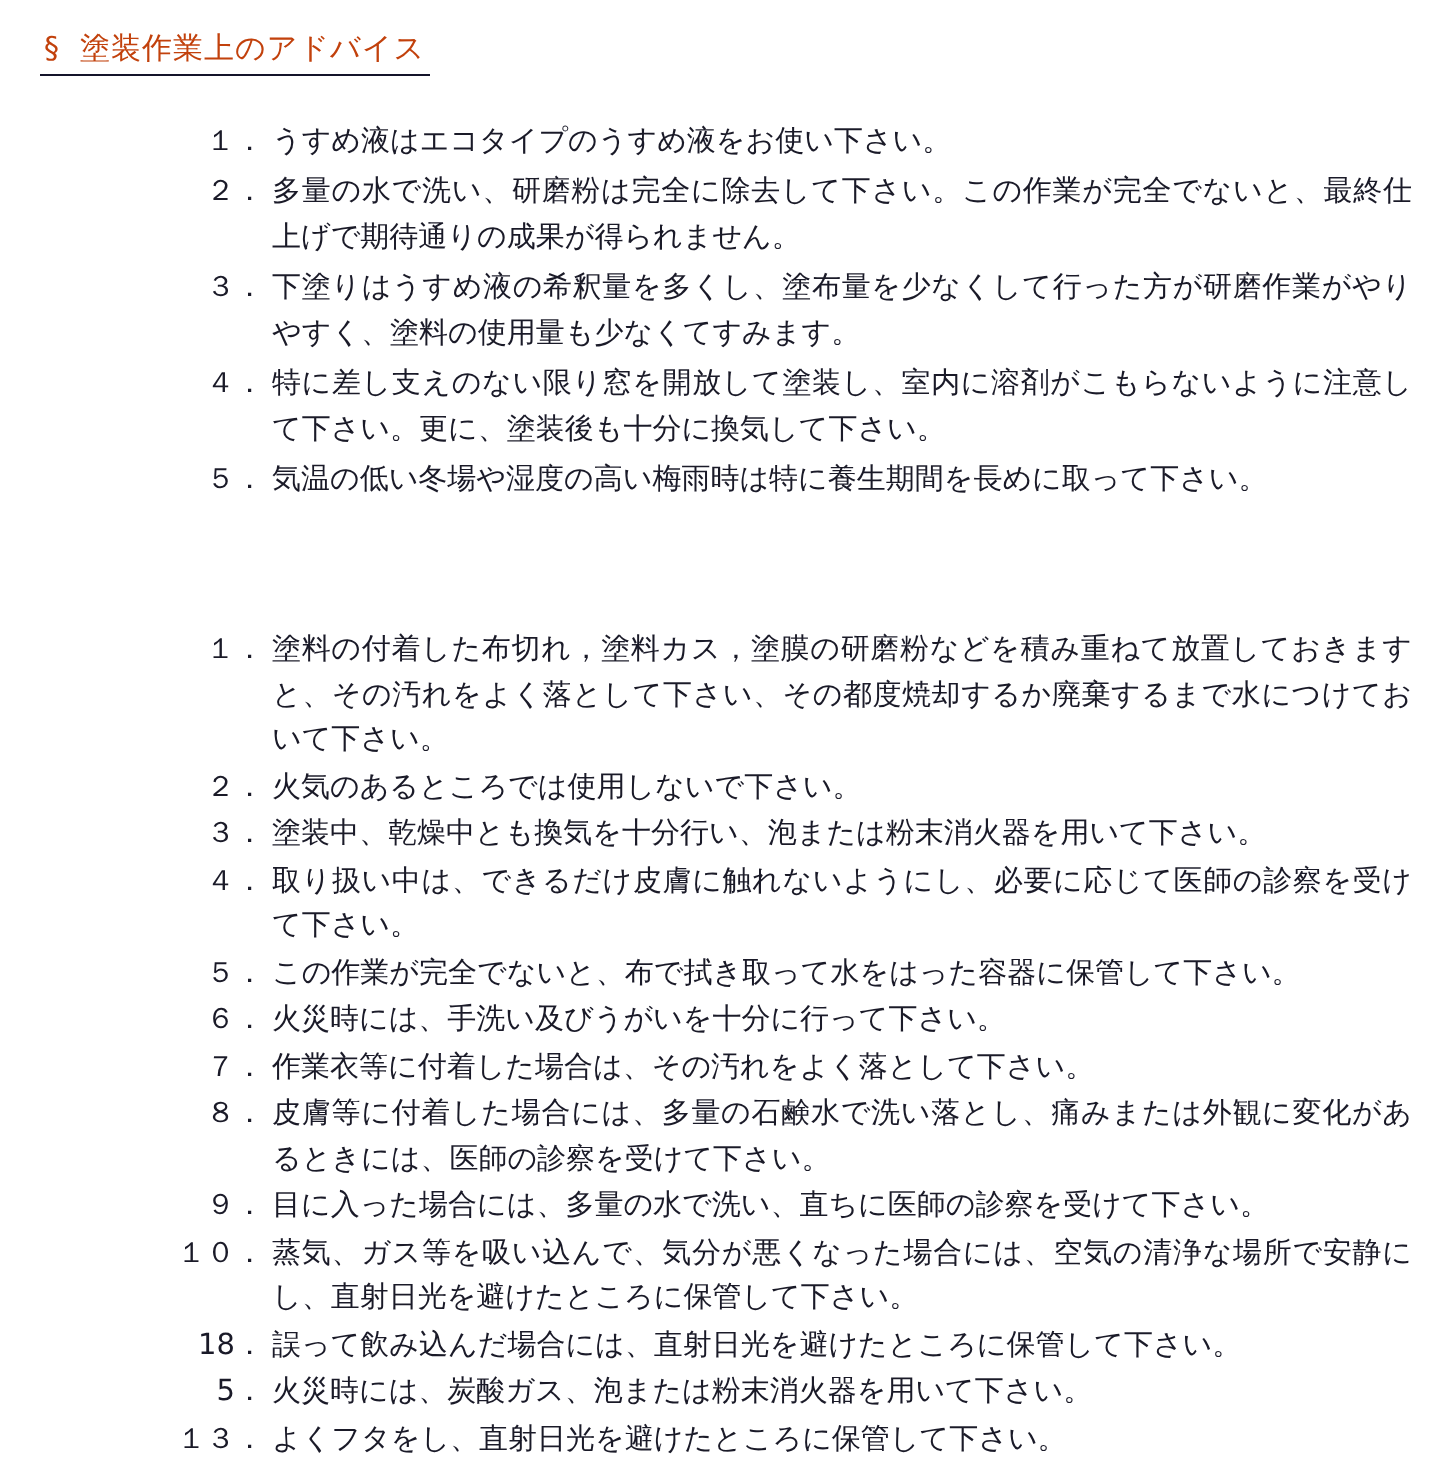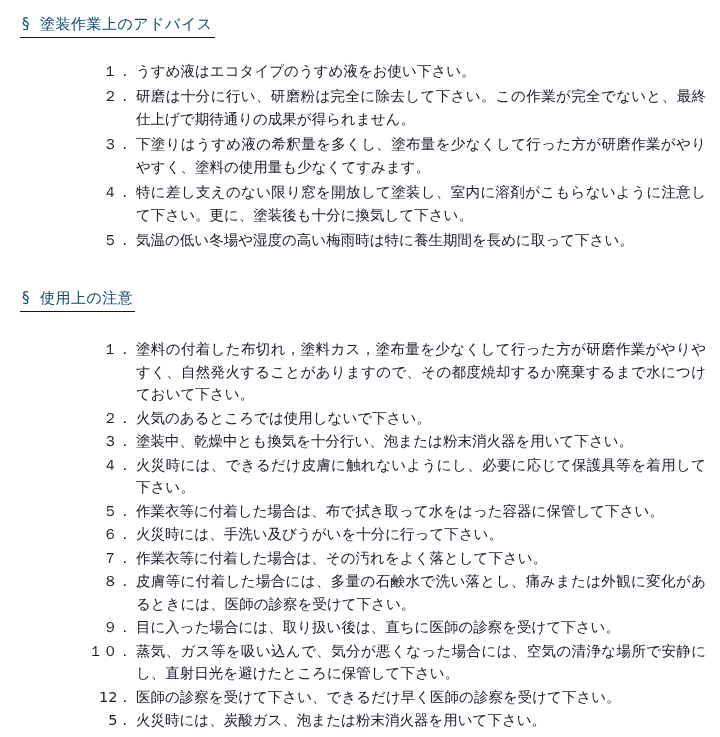--- a/index.html
+++ b/index.html
@@ -28,21 +28,21 @@
     padding-top: 4px;
   }
   .section-caution {
     padding-top: 34px;
   }
   .section-heading {
     display: inline-block;
     font-size: 15px;
     line-height: 20px;
     letter-spacing: 0.5px;
-    color: #0c4a6e;
+    color: #c2410c;
     border-bottom: 1px solid #14142a;
     padding: 0 2px 3px 2px;
     margin-left: 6px;
     white-space: nowrap;
   }
   .section-heading .sect-mark {
     margin-right: 10px;
   }
   .item-list {
     list-style: none;
@@ -92,85 +92,82 @@
     <div class="section-heading">
       <span class="sect-mark">§</span><span>塗装作業上のアドバイス</span>
     </div>
     <ol class="item-list">
       <li class="item">
         <span class="item-num">１．</span>
         <span class="item-text">うすめ液はエコタイプのうすめ液をお使い下さい。</span>
       </li>
       <li class="item">
         <span class="item-num">２．</span>
-        <span class="item-text">研磨は十分に行い、研磨粉は完全に除去して下さい。この作業が完全でないと、最終仕上げで期待通りの成果が得られません。</span>
+        <span class="item-text">多量の水で洗い、研磨粉は完全に除去して下さい。この作業が完全でないと、最終仕上げで期待通りの成果が得られません。</span>
       </li>
       <li class="item">
         <span class="item-num">３．</span>
         <span class="item-text">下塗りはうすめ液の希釈量を多くし、塗布量を少なくして行った方が研磨作業がやりやすく、塗料の使用量も少なくてすみます。</span>
       </li>
       <li class="item">
         <span class="item-num">４．</span>
         <span class="item-text">特に差し支えのない限り窓を開放して塗装し、室内に溶剤がこもらないように注意して下さい。更に、塗装後も十分に換気して下さい。</span>
       </li>
       <li class="item">
         <span class="item-num">５．</span>
         <span class="item-text">気温の低い冬場や湿度の高い梅雨時は特に養生期間を長めに取って下さい。</span>
       </li>
     </ol>
   </div>
 
   <div class="section section-caution">
-    <div class="section-heading">
-      <span class="sect-mark">§</span><span>使用上の注意</span>
-    </div>
     <ol class="item-list">
       <li class="item">
         <span class="item-num">１．</span>
-        <span class="item-text">塗料の付着した布切れ，塗料カス，塗布量を少なくして行った方が研磨作業がやりやすく、自然発火することがありますので、その都度焼却するか廃棄するまで水につけておいて下さい。</span>
+        <span class="item-text">塗料の付着した布切れ，塗料カス，塗膜の研磨粉などを積み重ねて放置しておきますと、その汚れをよく落として下さい、その都度焼却するか廃棄するまで水につけておいて下さい。</span>
       </li>
       <li class="item">
         <span class="item-num">２．</span>
         <span class="item-text">火気のあるところでは使用しないで下さい。</span>
       </li>
       <li class="item">
         <span class="item-num">３．</span>
         <span class="item-text">塗装中、乾燥中とも換気を十分行い、泡または粉末消火器を用いて下さい。</span>
       </li>
       <li class="item">
         <span class="item-num">４．</span>
-        <span class="item-text">火災時には、できるだけ皮膚に触れないようにし、必要に応じて保護具等を着用して下さい。</span>
+        <span class="item-text">取り扱い中は、できるだけ皮膚に触れないようにし、必要に応じて医師の診察を受けて下さい。</span>
       </li>
       <li class="item">
         <span class="item-num">５．</span>
-        <span class="item-text">作業衣等に付着した場合は、布で拭き取って水をはった容器に保管して下さい。</span>
+        <span class="item-text">この作業が完全でないと、布で拭き取って水をはった容器に保管して下さい。</span>
       </li>
       <li class="item">
         <span class="item-num">６．</span>
         <span class="item-text">火災時には、手洗い及びうがいを十分に行って下さい。</span>
       </li>
       <li class="item">
         <span class="item-num">７．</span>
         <span class="item-text">作業衣等に付着した場合は、その汚れをよく落として下さい。</span>
       </li>
       <li class="item">
         <span class="item-num">８．</span>
         <span class="item-text">皮膚等に付着した場合には、多量の石鹸水で洗い落とし、痛みまたは外観に変化があるときには、医師の診察を受けて下さい。</span>
       </li>
       <li class="item">
         <span class="item-num">９．</span>
-        <span class="item-text">目に入った場合には、取り扱い後は、直ちに医師の診察を受けて下さい。</span>
+        <span class="item-text">目に入った場合には、多量の水で洗い、直ちに医師の診察を受けて下さい。</span>
       </li>
       <li class="item">
         <span class="item-num">１０．</span>
         <span class="item-text">蒸気、ガス等を吸い込んで、気分が悪くなった場合には、空気の清浄な場所で安静にし、直射日光を避けたところに保管して下さい。</span>
       </li>
       <li class="item">
-        <span class="item-num">12．</span>
-        <span class="item-text">医師の診察を受けて下さい、できるだけ早く医師の診察を受けて下さい。</span>
+        <span class="item-num">18．</span>
+        <span class="item-text">誤って飲み込んだ場合には、直射日光を避けたところに保管して下さい。</span>
       </li>
       <li class="item">
         <span class="item-num">5．</span>
         <span class="item-text">火災時には、炭酸ガス、泡または粉末消火器を用いて下さい。</span>
       </li>
       <li class="item">
         <span class="item-num">１３．</span>
         <span class="item-text">よくフタをし、直射日光を避けたところに保管して下さい。</span>
       </li>
 

